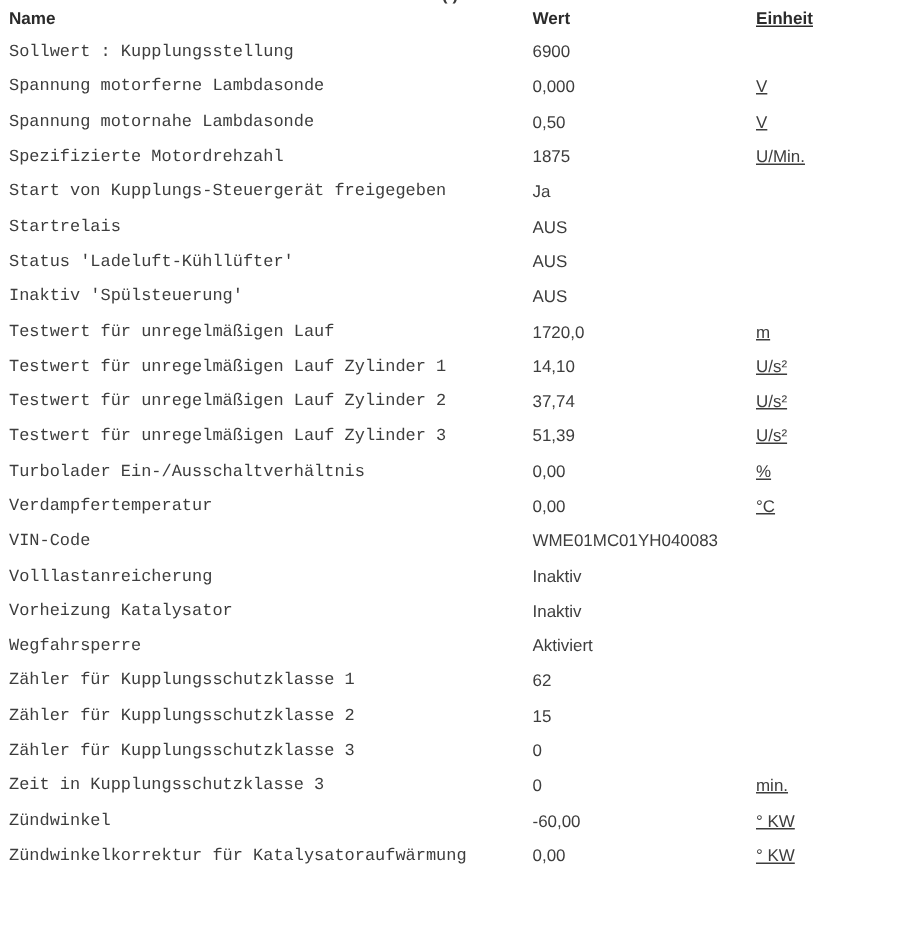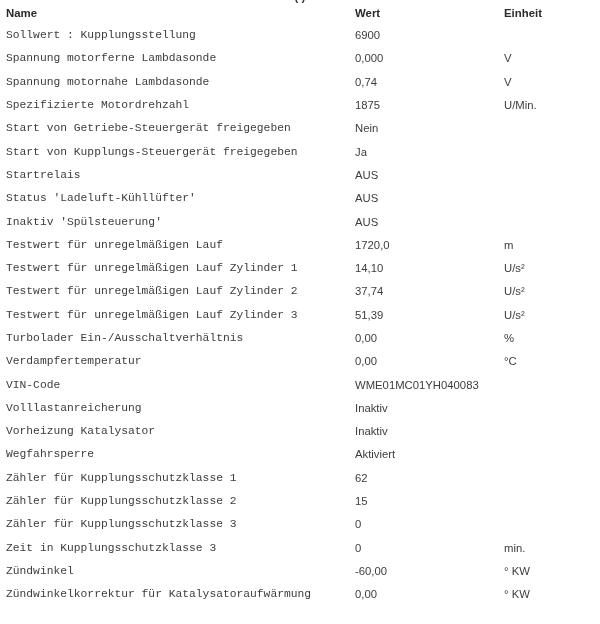--- a/index.html
+++ b/index.html
@@ -59,21 +59,21 @@
     font-weight: bold;
     color: #2b2b2b;
     font-size: 11.4px;
     height: 24px;
     vertical-align: bottom;
     padding-bottom: 4px;
   }
 
   .col-name  { width: 355px; padding-left: 6px !important; }
   .col-value { width: 149px; padding-left: 0px !important; }
-  .col-unit  { width: 96px;  padding-left: 0px !important; }
+  .col-unit  { width: 96px;  padding-left: 0px !important; text-decoration: underline; }
 
   #datatable tbody td { color: #3d3d3d; }
   #datatable tbody td.col-name  { padding-left: 6px !important; font-family: Liberation Mono, monospace; }
 </style>
 </head>
 <body>
 
 <div id="clipped-title">(            )</div>
 
 <table id="datatable">
@@ -90,34 +90,29 @@
         <td class="col-value">6900</td>
         <td class="col-unit"></td>
       </tr>
       <tr>
         <td class="col-name">Spannung motorferne Lambdasonde</td>
         <td class="col-value">0,000</td>
         <td class="col-unit">V</td>
       </tr>
       <tr>
         <td class="col-name">Spannung motornahe Lambdasonde</td>
-        <td class="col-value">0,74</td>
+        <td class="col-value">0,50</td>
         <td class="col-unit">V</td>
       </tr>
       <tr>
         <td class="col-name">Spezifizierte Motordrehzahl</td>
         <td class="col-value">1875</td>
         <td class="col-unit">U/Min.</td>
       </tr>
       <tr>
-        <td class="col-name">Start von Getriebe-Steuergerät freigegeben</td>
-        <td class="col-value">Nein</td>
-        <td class="col-unit"></td>
-      </tr>
-      <tr>
         <td class="col-name">Start von Kupplungs-Steuergerät freigegeben</td>
         <td class="col-value">Ja</td>
         <td class="col-unit"></td>
       </tr>
       <tr>
         <td class="col-name">Startrelais</td>
         <td class="col-value">AUS</td>
         <td class="col-unit"></td>
       </tr>
       <tr>

